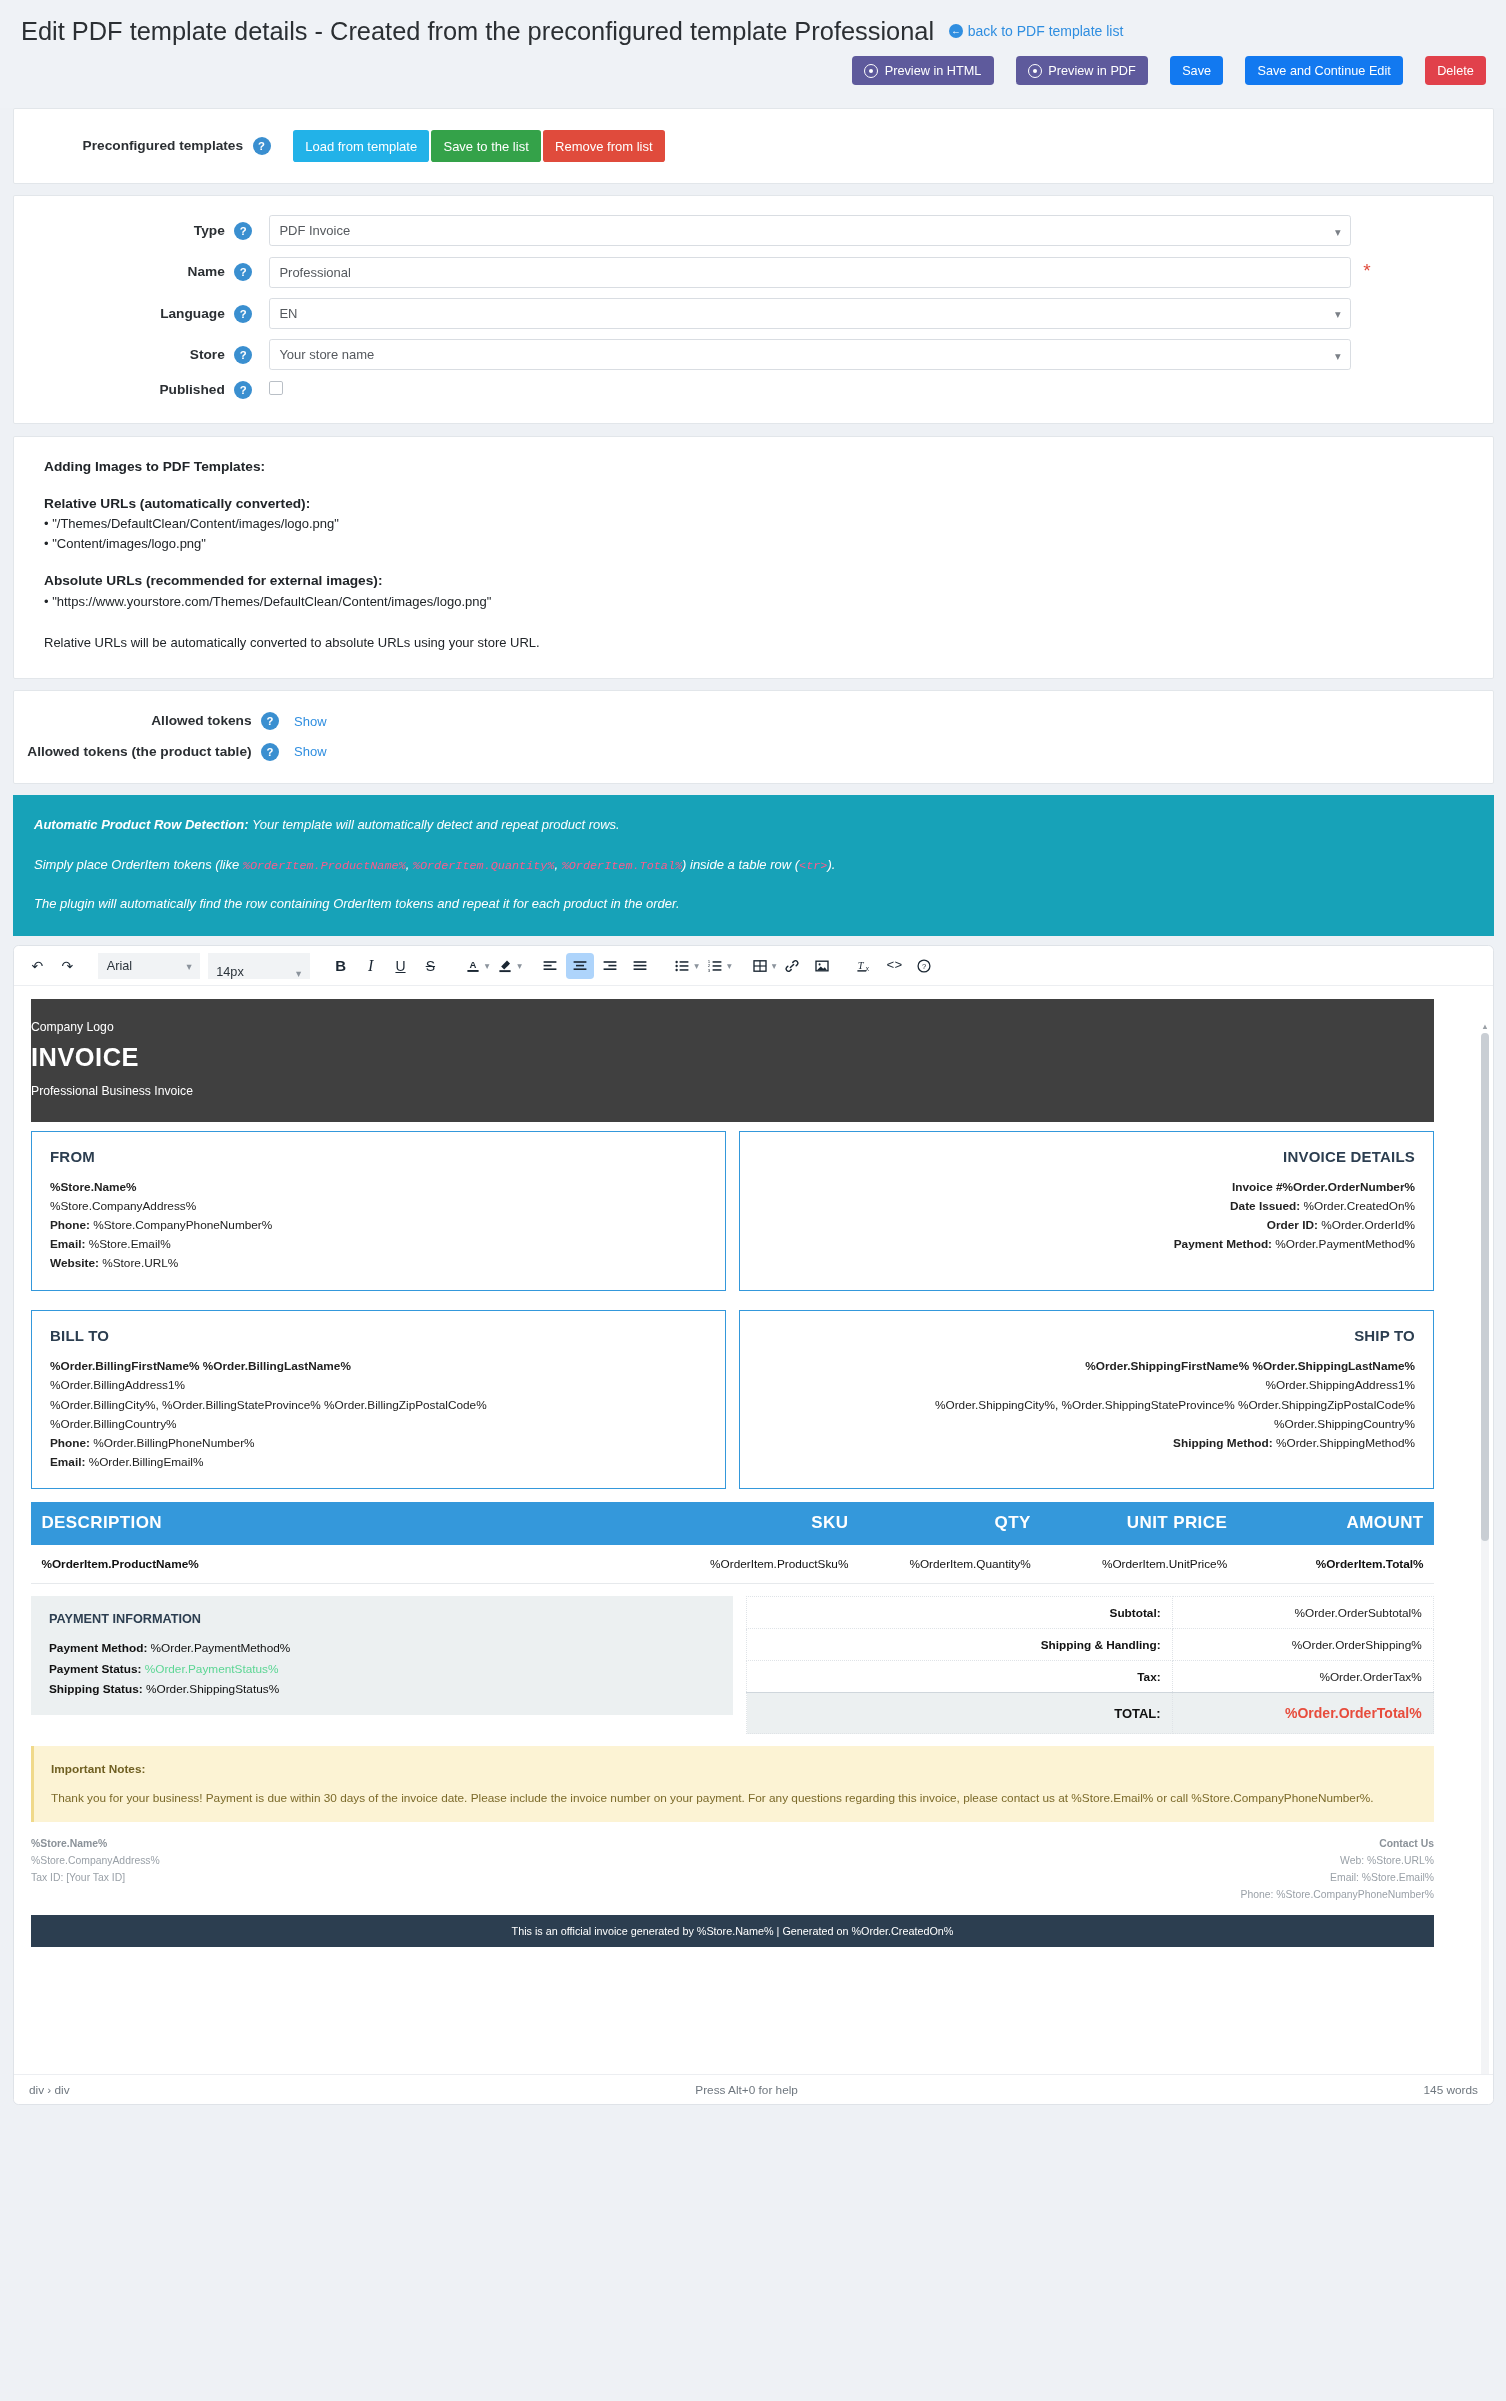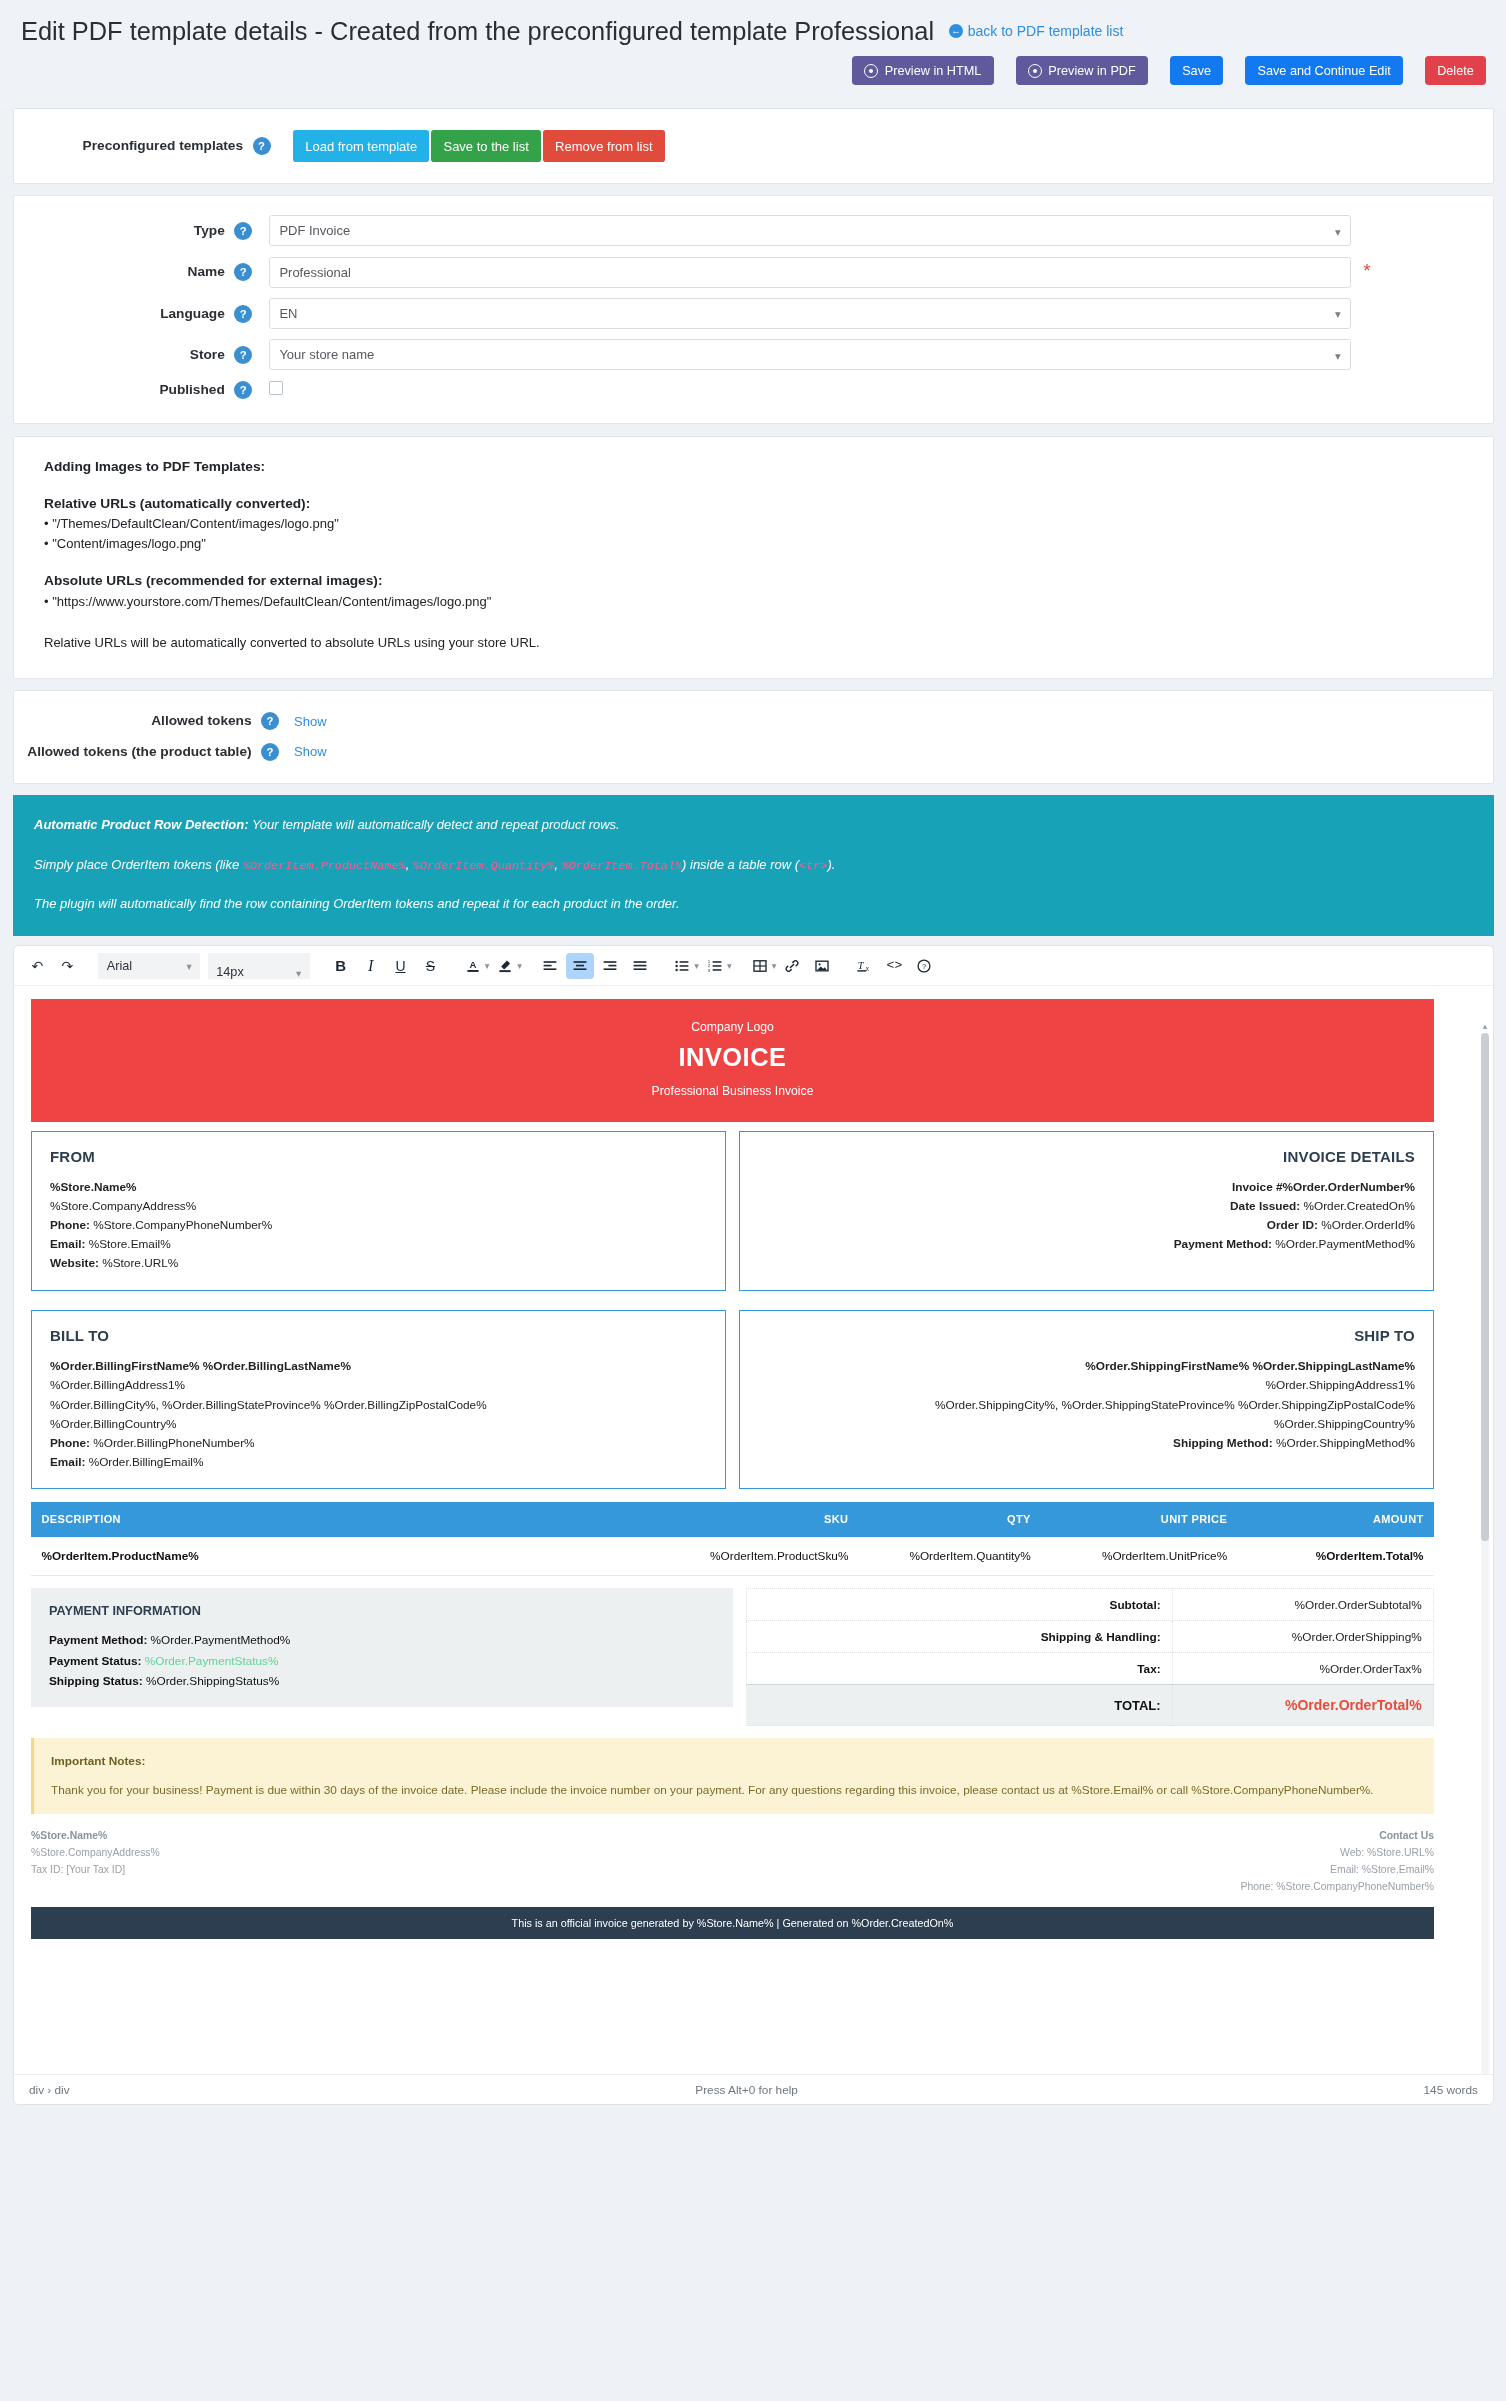--- a/index.html
+++ b/index.html
@@ -198,21 +198,21 @@
     position:absolute; top:0; left:0; width:8.5px; height:508px;
     background:#c9ced4; border-radius:4.7px;
   }
   .sb-arrow{ position:absolute; right:3.8px; width:8.5px; text-align:center;
     font-size:7.5px; color:#9aa0a6; }
 
   
   .doc{ width:1403px; font-family:"Liberation Sans", sans-serif; }
 
   .inv-head{
-    background:#ef4444; color:#fff; text-align:center;
+    background:#404040; color:#fff; text-align:left;
     padding:21px 0 24.5px 0;
   }
   .inv-head .logo{ font-size:12.2px; margin-bottom:8.5px; }
   .inv-head .ttl{ font-size:25.4px; font-weight:bold; letter-spacing:0.5px; }
   .inv-head .sub{ font-size:12.2px; margin-top:12.2px; }
 
   .two-col{ display:flex; gap:12.2px; margin-top:8.5px; }
   .box{
     border:1.9px solid #3498db; background:#fff;
     padding:16px 18px; flex:1; min-height:128px;
@@ -222,21 +222,21 @@
     color:#2c3e50; letter-spacing:0.2px;
   }
   .box .l{ font-size:11.8px; line-height:1.62; color:#222; }
   .box .l b{ font-weight:bold; }
   .box.right{ text-align:right; }
 
   .spacer{ height:11.3px; }
 
   .ptable{ width:100%; border-collapse:collapse; margin-top:13px; }
   .ptable th{
-    background:#3498db; color:#fff; font-size:11px; font-weight:bold;
+    background:#3498db; color:#fff; font-size:17px; font-weight:bold;
     padding:11.3px 10.4px; letter-spacing:0.4px;
   }
   .ptable th.l{ text-align:left; }
   .ptable th.r{ text-align:right; }
   .ptable td{
     font-size:11.8px; font-weight:bold; color:#111;
     padding:12.2px 10.4px; border-bottom:0.9px solid #e6e9ec;
   }
   .ptable td.r{ text-align:right; }
 

